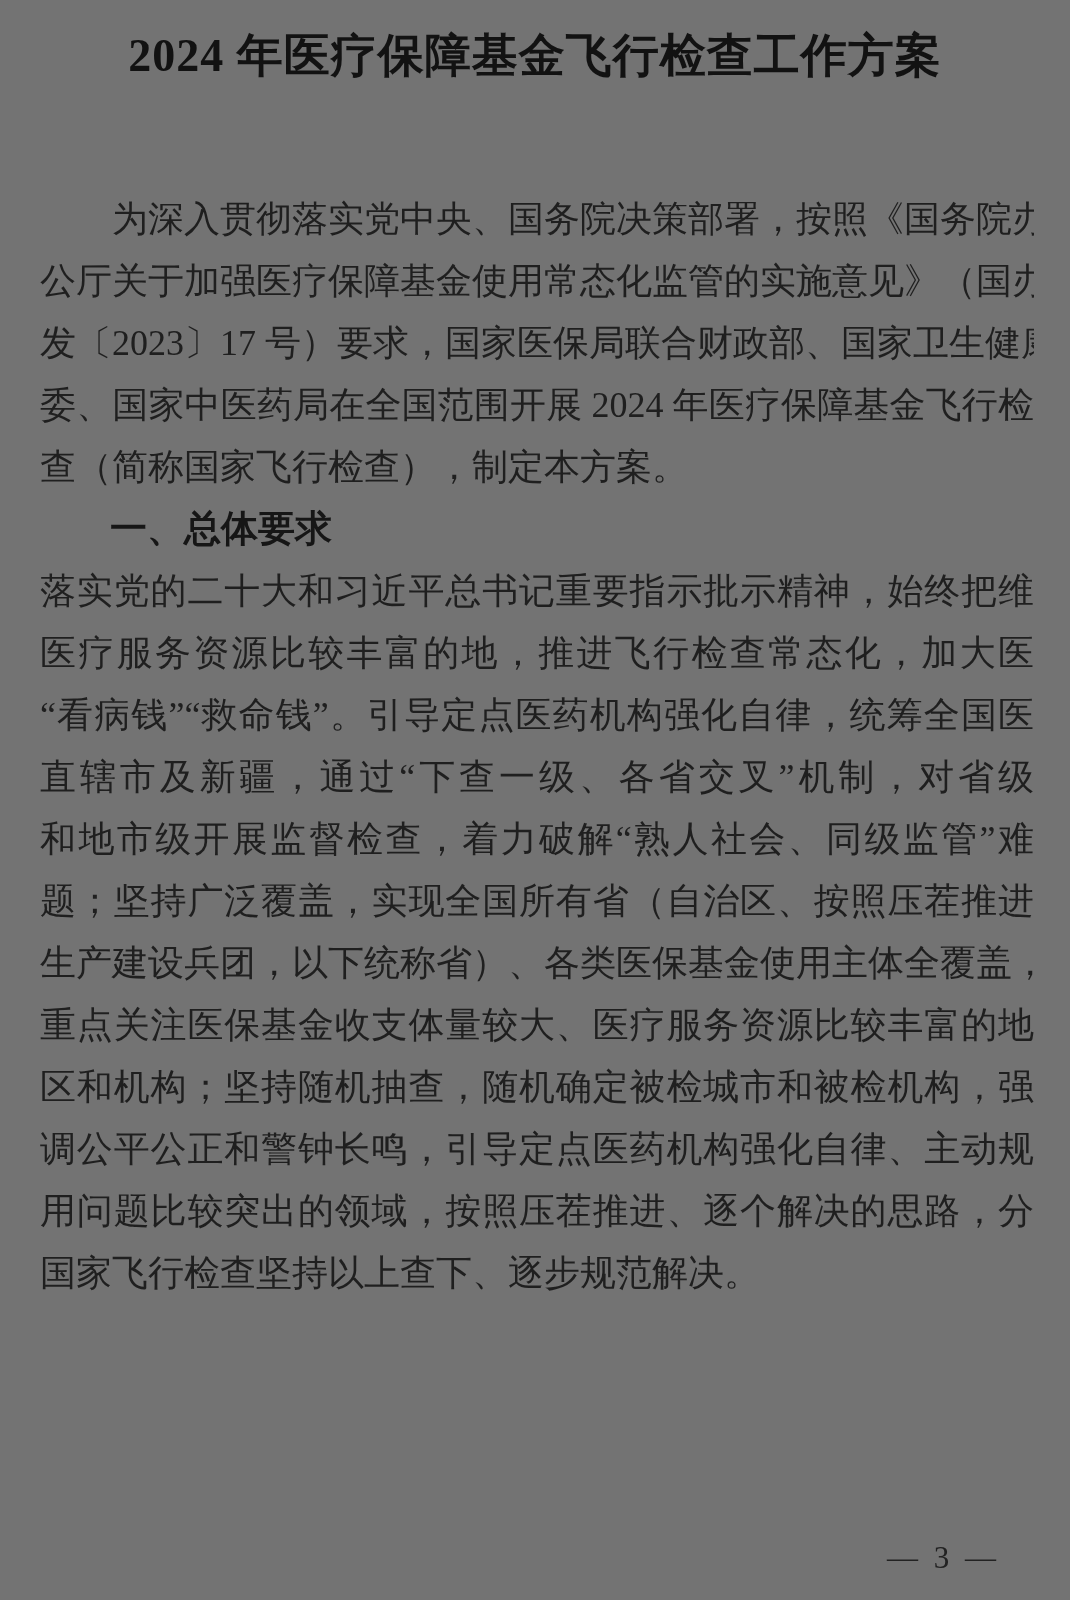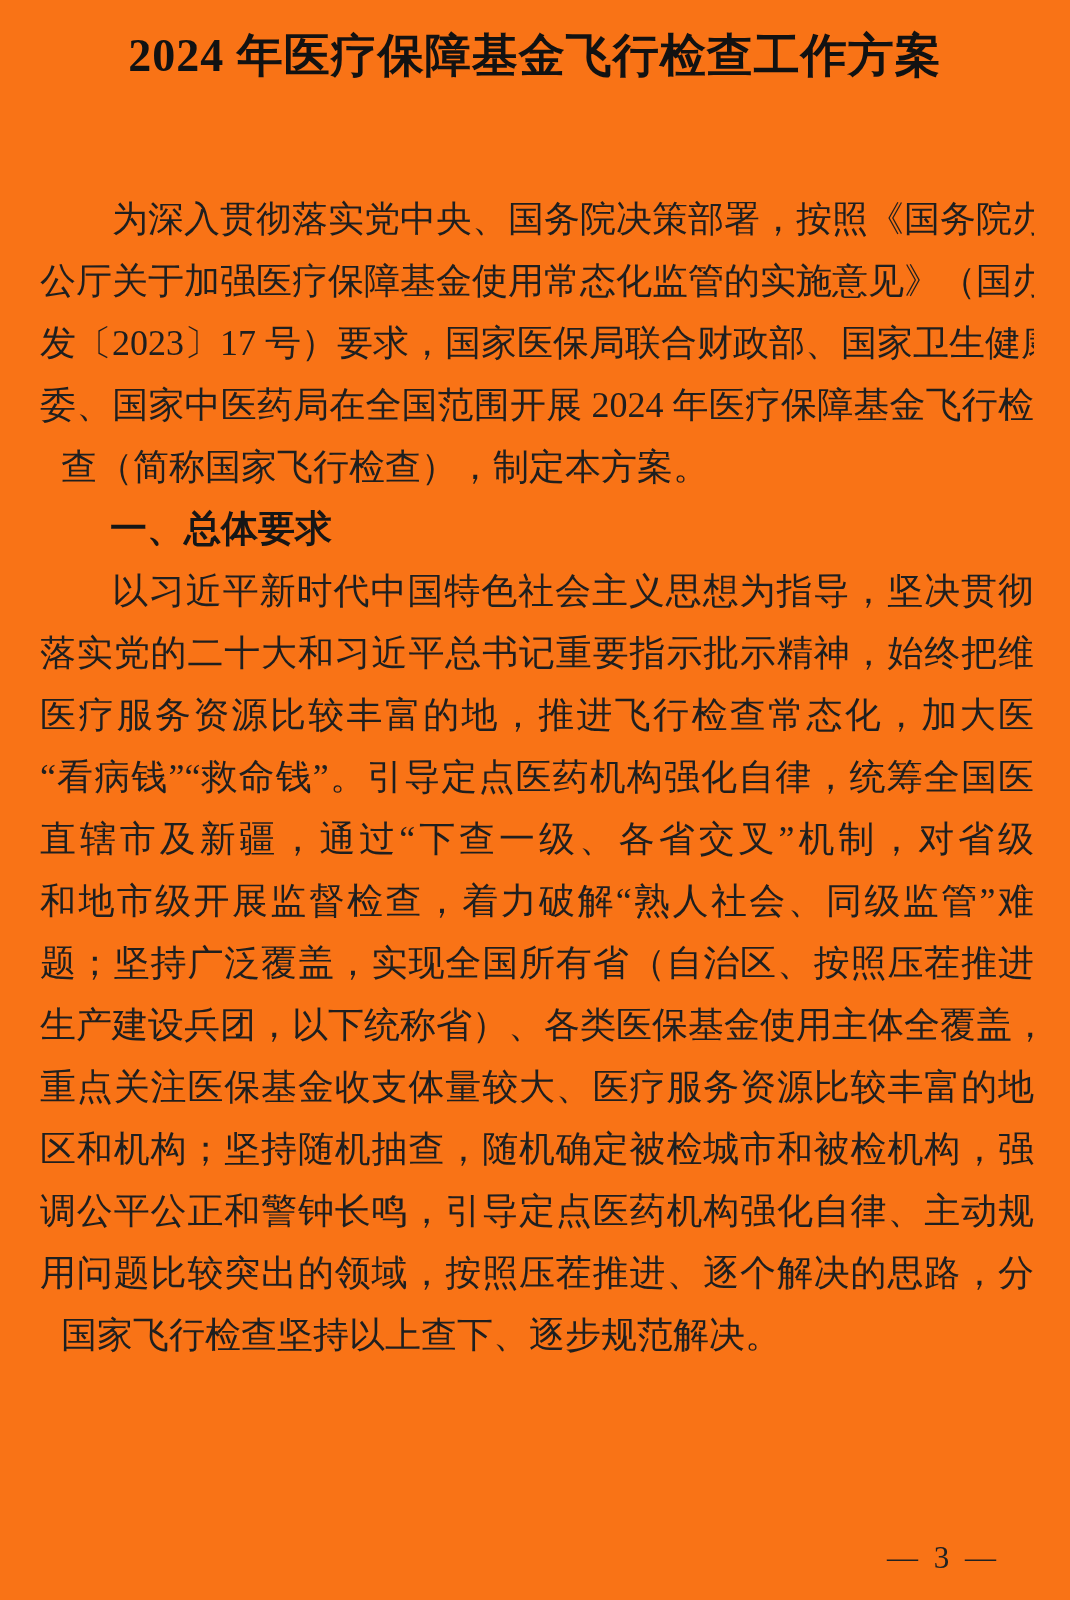--- a/index.html
+++ b/index.html
@@ -5,21 +5,21 @@
   html, body {
     margin: 0;
     padding: 0;
     background: #e8e8e6;
   }
   .page {
     position: relative;
     width: 1070px;
     height: 1600px;
     margin: 0 auto;
-    background: #f97316;
+    background: #737373;
     color: #1f1f1f;
     font-family: "Liberation Serif", "DejaVu Serif", serif;
     overflow: hidden;
   }
   .doc-title {
     position: absolute;
     top: 26px;
     left: 0;
     right: 0;
     margin: 0;
@@ -43,21 +43,21 @@
     line-height: 62px;
     height: 62px;
     white-space: nowrap;
     text-align: justify;
     text-align-last: justify;
     text-justify: inter-character;
     overflow: hidden;
     color: #1f1f1f;
   }
   .line.first { text-indent: 2em; }
-  .line.last  { text-align-last: left; margin-left: 21px; }
+  .line.last  { text-align-last: left; }
   .section-heading {
     margin: 0;
     height: 62px;
     line-height: 62px;
     padding-left: 70px;
     font-size: 37px;
     font-weight: 700;
     color: #161616;
     font-family: Liberation Sans, sans-serif;
   }
@@ -85,21 +85,20 @@
         <div class="line first">为深入贯彻落实党中央、国务院决策部署，按照《国务院办</div>
         <div class="line">公厅关于加强医疗保障基金使用常态化监管的实施意见》（国办</div>
         <div class="line">发〔2023〕17 号）要求，国家医保局联合财政部、国家卫生健康</div>
         <div class="line">委、国家中医药局在全国范围开展 2024 年医疗保障基金飞行检</div>
         <div class="line last">查（简称国家飞行检查），制定本方案。</div>
       </div>
 
     <h2 class="section-heading">一、总体要求</h2>
 
     <div class="para">
-        <div class="line first">以习近平新时代中国特色社会主义思想为指导，坚决贯彻</div>
         <div class="line">落实党的二十大和习近平总书记重要指示批示精神，始终把维</div>
         <div class="line">医疗服务资源比较丰富的地，推进飞行检查常态化，加大医</div>
         <div class="line">“看病钱”“救命钱”。引导定点医药机构强化自律，统筹全国医</div>
         <div class="line">直辖市及新疆，通过“下查一级、各省交叉”机制，对省级</div>
         <div class="line">和地市级开展监督检查，着力破解“熟人社会、同级监管”难</div>
         <div class="line">题；坚持广泛覆盖，实现全国所有省（自治区、按照压茬推进</div>
         <div class="line">生产建设兵团，以下统称省）、各类医保基金使用主体全覆盖，</div>
         <div class="line">重点关注医保基金收支体量较大、医疗服务资源比较丰富的地</div>
         <div class="line">区和机构；坚持随机抽查，随机确定被检城市和被检机构，强</div>
         <div class="line">调公平公正和警钟长鸣，引导定点医药机构强化自律、主动规</div>

